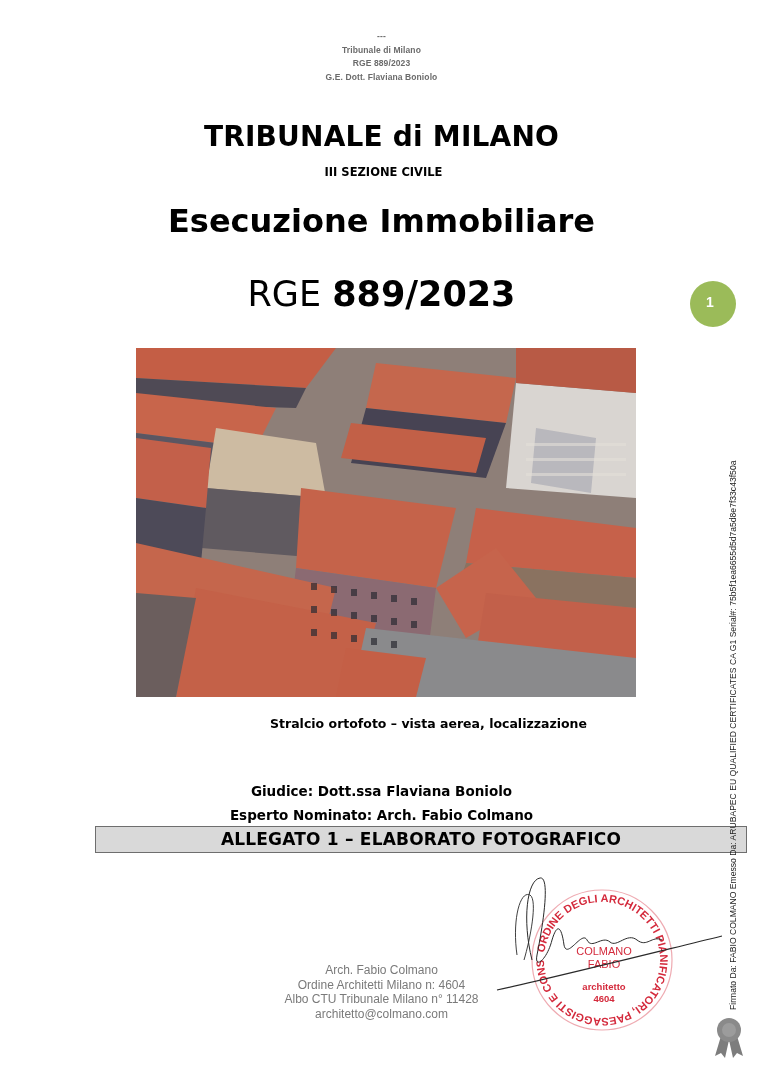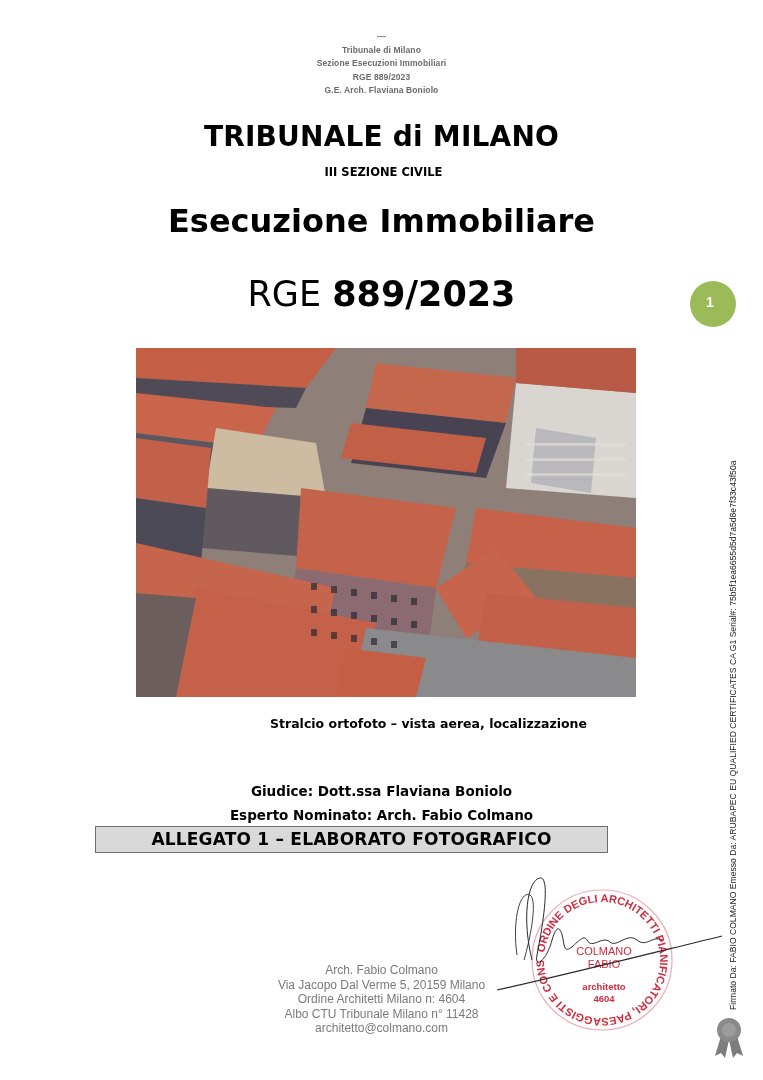--- a/index.html
+++ b/index.html
@@ -31,21 +31,21 @@
   .photo {
     left: 136px; top: 348px; width: 500px; height: 349px; overflow: hidden;
     background: #b86a52;
   }
 
   .caption { top: 716px; font-size: 12.5px; font-weight: bold; padding-left: 47px; }
   .judge { top: 755px; font-size: 13.5px; font-weight: bold; margin-top: 28px; }
   .expert { top: 791px; font-size: 13.5px; font-weight: bold; margin-top: 16px; }
 
   .allegato {
-    left: 95px; top: 826px; width: 513px; height: 27px; box-sizing: border-box;
+    left: 95px; top: 826px; width: 652px; height: 27px; box-sizing: border-box;
     background: #d9d9d9; border: 1.5px solid #6e6e6e;
     font-size: 17px; font-weight: bold; text-align: center; line-height: 24px; letter-spacing: 0.2px;
   }
 
   .footer {
     top: 963px; font-family: "Liberation Sans", sans-serif; font-size: 12px; line-height: 14.5px; color: #7a7a7a;
   }
 
   .stamp { left: 492px; top: 860px; width: 240px; height: 190px; }
 
@@ -55,23 +55,22 @@
   }
 
   .ribbon { left: 711px; top: 1016px; width: 36px; height: 44px; }
 </style>
 </head>
 <body>
 
 <div class="abs center header-small">
   <div>---</div>
   <div>Tribunale di Milano</div>
-  <div>Sezione Esecuzioni Immobiliari</div>
   <div>RGE 889/2023</div>
-  <div>G.E. Arch. Flaviana Boniolo</div>
+  <div>G.E. Dott. Flaviana Boniolo</div>
 </div>
 
 <div class="abs center title-main">TRIBUNALE di MILANO</div>
 <div class="abs subtitle">III SEZIONE CIVILE</div>
 <div class="abs center title-exec">Esecuzione Immobiliare</div>
 <div class="abs center rge">
   <span>RGE</span>
   <span class="num">889/2023</span>
 </div>
 
@@ -146,21 +145,20 @@
 </div>
 
 <div class="abs center caption">Stralcio ortofoto – vista aerea, localizzazione</div>
 <div class="abs center judge">Giudice: Dott.ssa Flaviana Boniolo</div>
 <div class="abs center expert">Esperto Nominato: Arch. Fabio Colmano</div>
 
 <div class="abs allegato">ALLEGATO 1 – ELABORATO FOTOGRAFICO</div>
 
 <div class="abs center footer">
   <div>Arch. Fabio Colmano</div>
-  <div>Via Jacopo Dal Verme 5, 20159 Milano</div>
   <div>Ordine Architetti Milano n: 4604</div>
   <div>Albo CTU Tribunale Milano n° 11428</div>
   <div>architetto@colmano.com</div>
 </div>
 
 <div class="abs stamp">
   <svg width="240" height="190" viewBox="0 0 240 190" xmlns="http://www.w3.org/2000/svg">
     <defs>
       <path id="ringPath" d="M 110,100 m -58,0 a 58,58 0 1,1 116,0 a 58,58 0 1,1 -116,0"></path>
     </defs>

